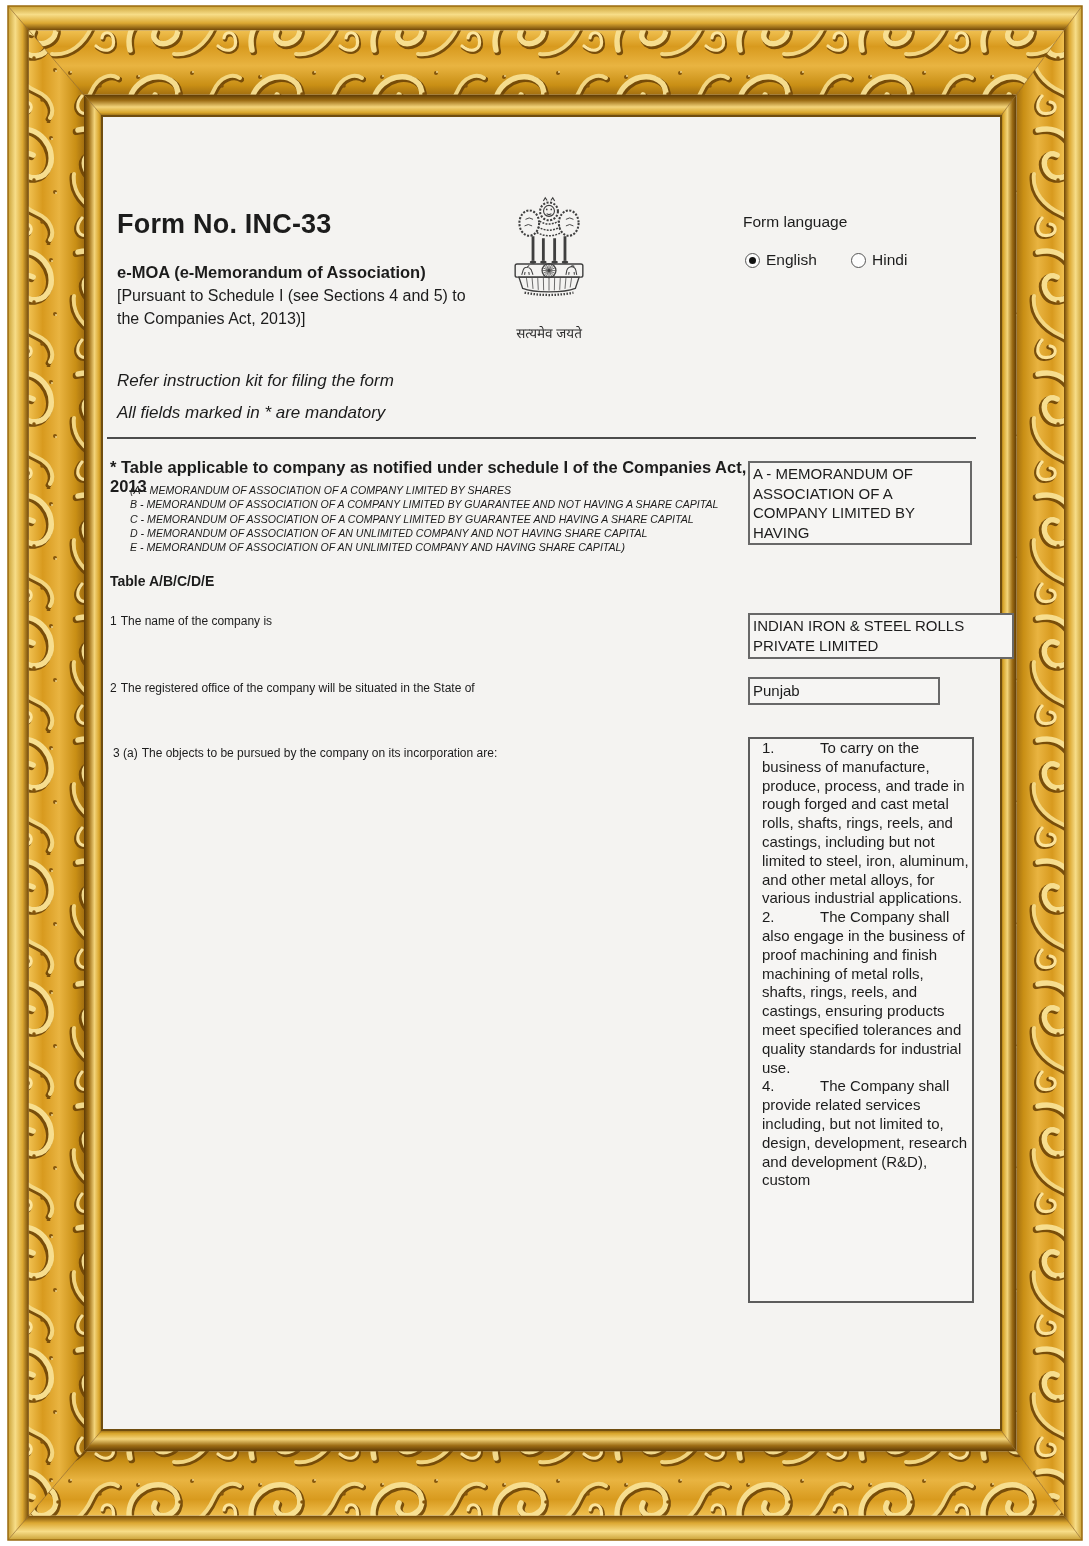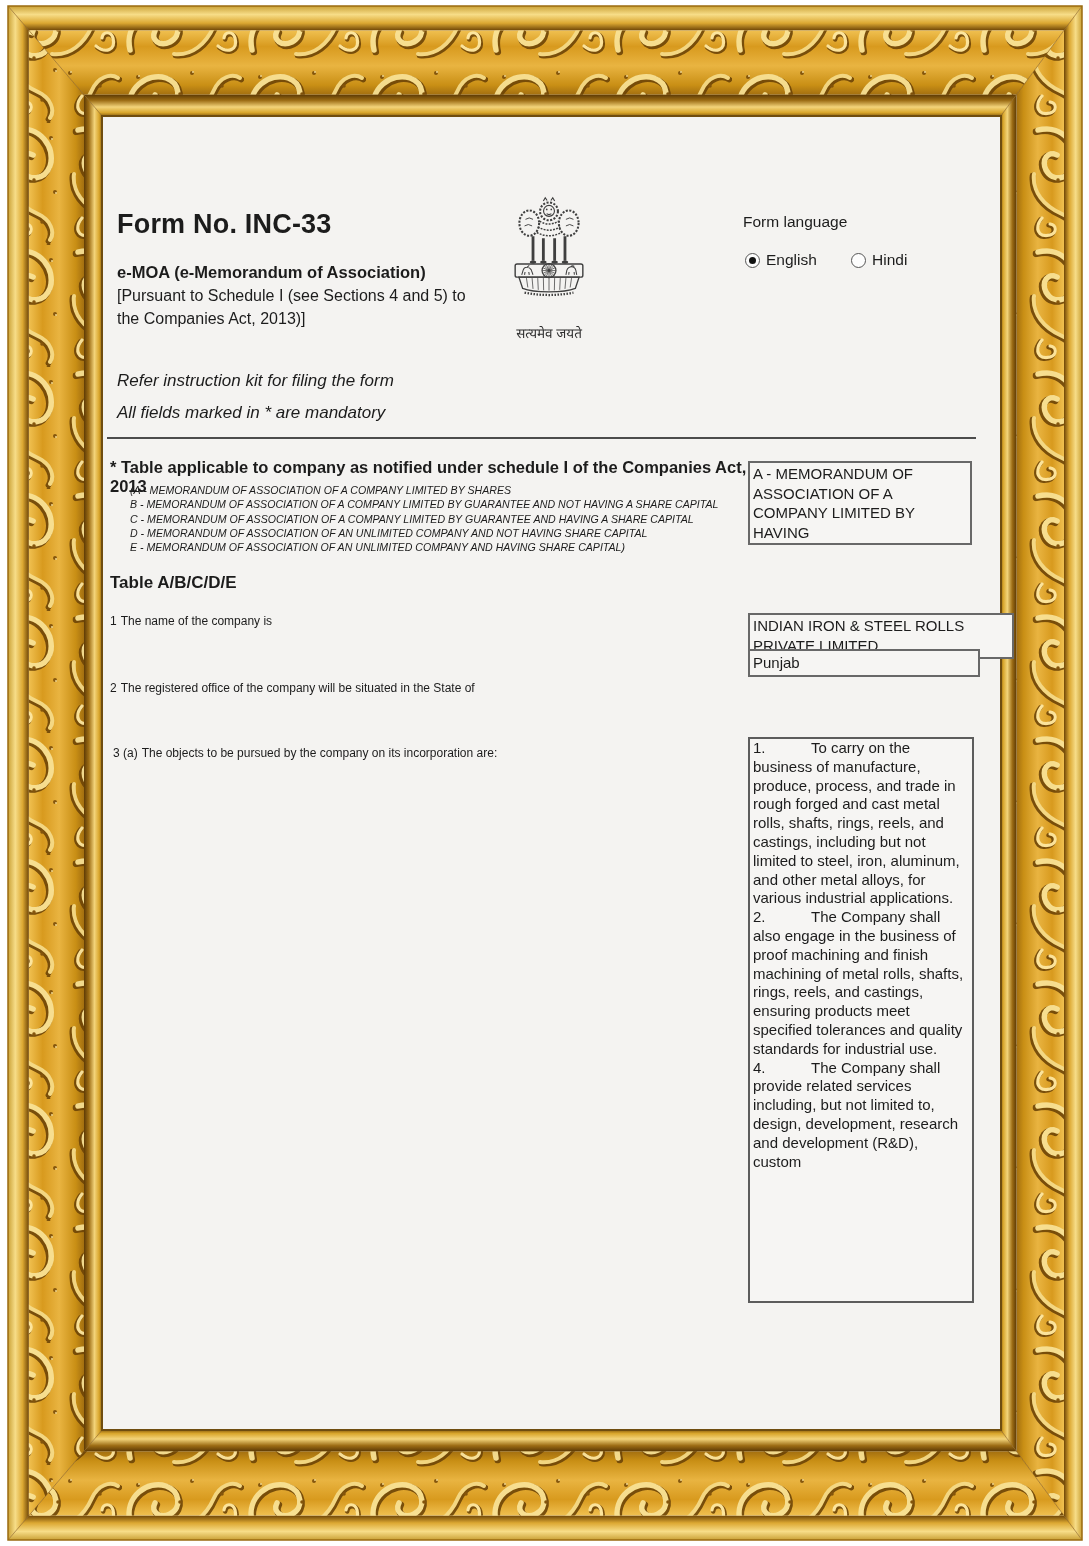--- a/index.html
+++ b/index.html
@@ -9,27 +9,27 @@
   .page{position:absolute;left:103px;top:117px;width:897px;height:1312px;
         background:#f4f3f1;box-shadow:0 0 0 2px #6f4d10;}
   .abs{position:absolute;}
   .title{font-size:27px;font-weight:700;letter-spacing:.2px;}
   .bold16{font-size:16.5px;font-weight:700;}
   .reg16{font-size:16px;}
   .ital16{font-size:17px;font-style:italic;}
   .hrule{border-top:2px solid #4c4c4c;height:0;}
   .sec-heading{font-size:16.5px;font-weight:700;}
   .opt-list div{font-size:10.6px;font-style:italic;line-height:14.3px;white-space:nowrap;}
-  .tbl-label{font-size:17px;font-weight:700;}
+  .tbl-label{font-size:14px;font-weight:700;}
   .q-label{font-size:12px;}
   .q-num{margin-right:4px;}
   .field-box{border:2px solid #686868;background:#f6f5f3;font-size:15px;
              line-height:19.5px;padding:1px 3px;box-sizing:border-box;}
   .objects-box{border:2px solid #5c5c5c;background:#f6f5f3;font-size:15px;
-               line-height:18.8px;padding:0 2px 0 3px;box-sizing:border-box;overflow:hidden;}
+               line-height:18.8px;padding:0 2px 0 12px;box-sizing:border-box;overflow:hidden;}
   .objects-box p{margin:0;}
   .obj-num{display:inline-block;width:58px;}
   .lang-label{font-size:15.5px;}
   .radio-item{display:flex;align-items:center;gap:6px;}
   .radio{width:13px;height:13px;border:1.5px solid #555;border-radius:50%;
          background:#fdfdfd;position:relative;display:inline-block;box-sizing:content-box;}
   .radio.checked::after{content:"";position:absolute;left:3px;top:3px;right:3px;bottom:3px;
          background:#111;border-radius:50%;}
   .radio-label{font-size:15.5px;}
   .emblem-wrap{width:116px;text-align:center;}
@@ -272,21 +272,21 @@
     <div class="abs tbl-label" style="left:7px;top:456px;">Table A/B/C/D/E</div>
 
     <div class="abs q-label" style="left:7px;top:497px;">
       <span class="q-num">1</span><span>The name of the company is</span>
     </div>
     <div class="abs field-box" style="left:645px;top:496px;width:266px;min-height:42px;line-height:20px;">INDIAN IRON &amp; STEEL ROLLS PRIVATE LIMITED</div>
 
     <div class="abs q-label" style="left:7px;top:564px;">
       <span class="q-num">2</span><span>The registered office of the company will be situated in the State of</span>
     </div>
-    <div class="abs field-box" style="left:645px;top:532px;width:232px;min-height:27px;line-height:22px;">Punjab</div>
+    <div class="abs field-box" style="left:645px;top:560px;width:192px;min-height:27px;line-height:22px;">Punjab</div>
 
     <div class="abs q-label" style="left:10px;top:629px;">
       <span class="q-num">3 (a)</span><span>The objects to be pursued by the company on its incorporation are:</span>
     </div>
     <div class="abs objects-box" style="left:645px;top:620px;width:226px;height:566px;">
       <p><span class="obj-num">1.</span><span>To carry on the business of manufacture, produce, process, and trade in rough forged and cast metal rolls, shafts, rings, reels, and castings, including but not limited to steel, iron, aluminum, and other metal alloys, for various industrial applications.</span></p>
       <p><span class="obj-num">2.</span><span>The Company shall also engage in the business of proof machining and finish machining of metal rolls, shafts, rings, reels, and castings, ensuring products meet specified tolerances and quality standards for industrial use.</span></p>
       <p><span class="obj-num">4.</span><span>The Company shall provide related services including, but not limited to, design, development, research and development (R&amp;D), custom</span></p>
     </div>
 

